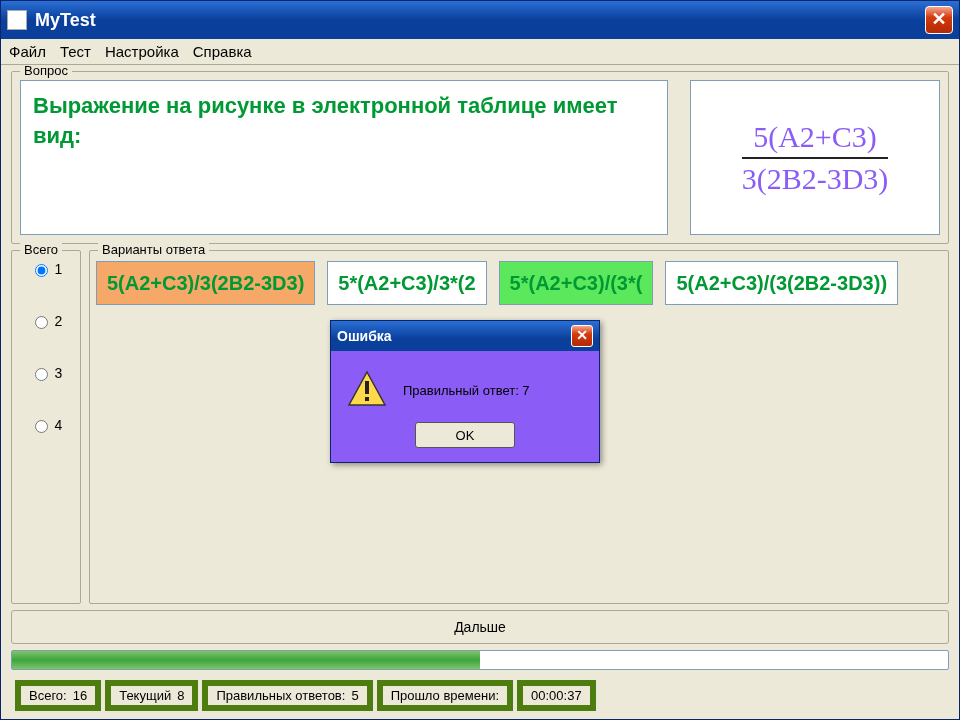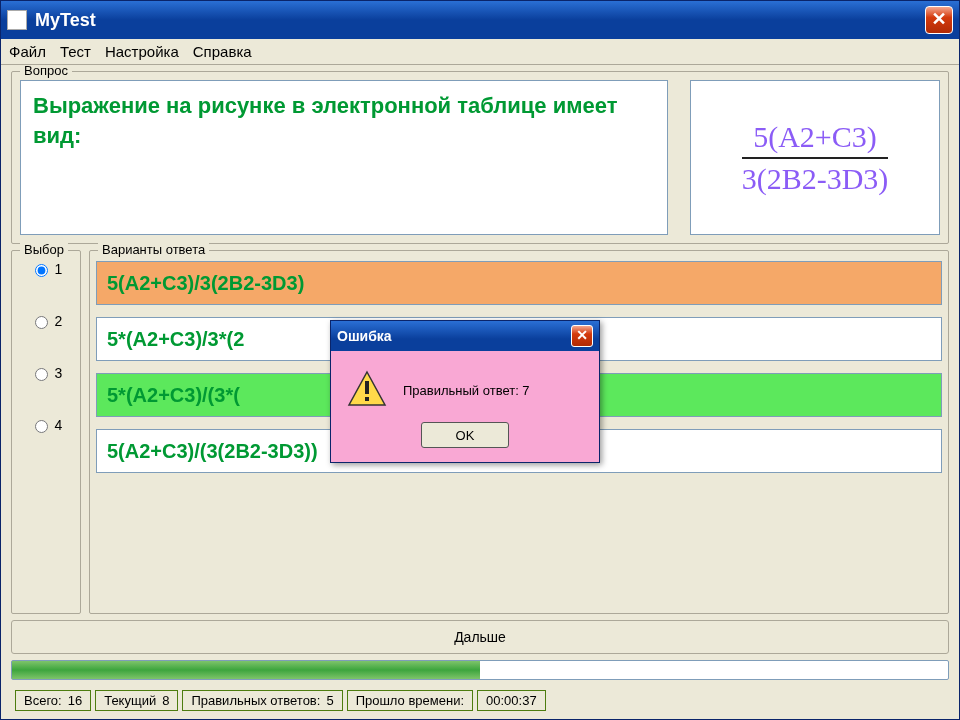--- a/index.html
+++ b/index.html
@@ -136,21 +136,21 @@
     display: flex;
     align-items: center;
     gap: 4px;
     font-size: 14px;
   }
   .choice-row input { }
   .answers-group {
     flex: 1;
     padding: 10px 6px;
     display: flex;
-    flex-direction: column;
+    flex-direction: row;
     gap: 12px;
   }
   .answer-item {
     background: #fff;
     border: 1px solid #7f9db9;
     height: 44px;
     display: flex;
     align-items: center;
     padding: 0 10px;
     color: #009933;
@@ -182,37 +182,37 @@
     background: linear-gradient(to bottom, #7ec46a 0%, #3da53d 50%, #7ec46a 100%);
     width: 50%;
   }
   .statusbar {
     display: flex;
     gap: 4px;
     padding: 4px 4px;
     font-size: 13px;
   }
   .status-cell {
-    border: 1px solid #4d7c0f;
+    border: 6px solid #4d7c0f;
     padding: 2px 8px;
     background: #ece9d8;
     display: flex;
     gap: 6px;
     align-items: center;
   }
   .status-cell .lbl { }
   .status-cell .val { }
   
   .dialog {
     position: absolute;
     left: 330px;
     top: 320px;
     width: 270px;
     border: 1px solid #0a246a;
-    background: #f9a8d4;
+    background: #8b5cf6;
     box-shadow: 2px 2px 6px rgba(0,0,0,0.4);
     z-index: 100;
   }
   .dialog-title {
     height: 30px;
     background: linear-gradient(to bottom, #2a6fd5 0%, #0a3f9c 60%);
     color: #fff;
     display: flex;
     align-items: center;
     padding: 0 6px;
@@ -238,21 +238,21 @@
     gap: 16px;
     padding: 18px 16px 10px 16px;
   }
   .warn-icon svg { width: 40px; height: 40px; }
   .dialog-msg { font-size: 13px; }
   .dialog-buttons {
     text-align: center;
     padding-bottom: 14px;
   }
   .dialog-buttons button {
-    width: 88px;
+    width: 100px;
     height: 26px;
     border: 1px solid #555;
     border-radius: 3px;
     background: #ece9d8;
     cursor: pointer;
     font-size: 13px;
   }
 </style>
 </head>
 <body>
@@ -282,21 +282,21 @@
           <div class="frac">
             <div class="num">5(A2+C3)</div>
             <div class="den">3(2B2-3D3)</div>
           </div>
         </div>
       </div>
     </div>
 
     <div class="answers-wrap">
       <div class="groupbox choice-group">
-        <div class="groupbox-label">Выбор</div>
+        <div class="groupbox-label">Всего</div>
         <label class="choice-row">
           <input type="radio" name="ans" checked="" style="">
           <span>1</span>
         </label>
         <label class="choice-row">
           <input type="radio" name="ans" style="">
           <span>2</span>
         </label>
         <label class="choice-row">
           <input type="radio" name="ans" style="">

